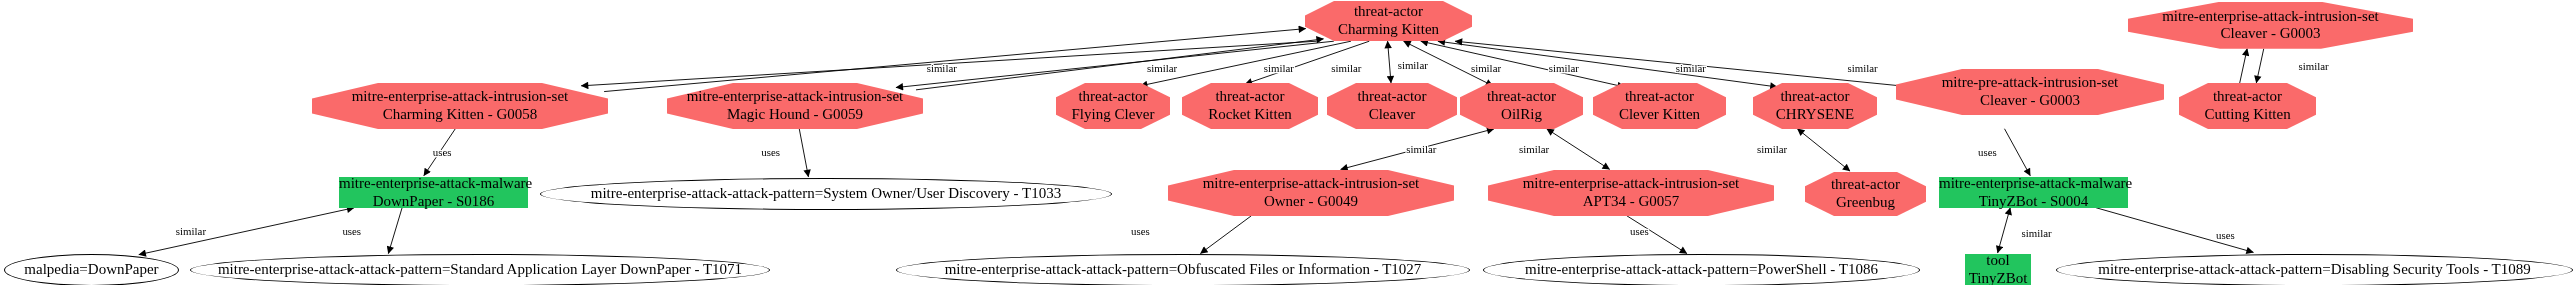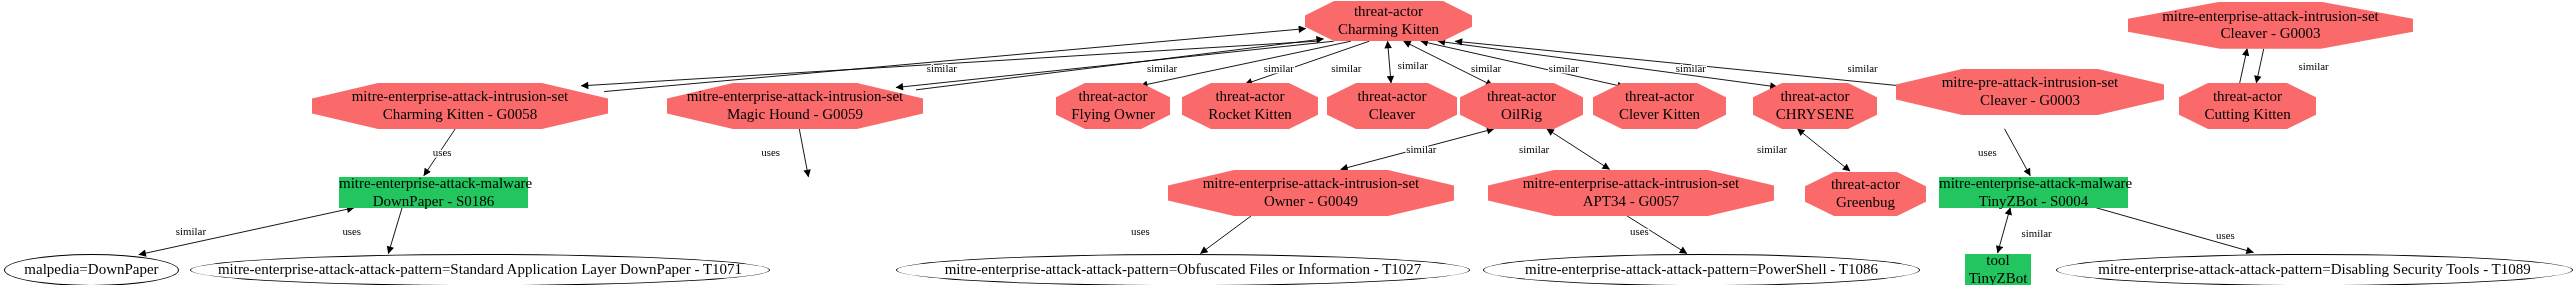--- a/index.html
+++ b/index.html
@@ -100,21 +100,21 @@
     <span>Charming Kitten - G0058</span>
   </div>
 
   <div class="node oct oct-wide" style="left:667px;top:83px;width:256px;height:46px">
     <span>mitre-enterprise-attack-intrusion-set</span>
     <span>Magic Hound - G0059</span>
   </div>
 
   <div class="node oct" style="left:1056px;top:83px;width:114px;height:46px">
     <span>threat-actor</span>
-    <span>Flying Owner</span>
+    <span>Flying Clever</span>
   </div>
 
   <div class="node oct" style="left:1182px;top:83px;width:136px;height:46px">
     <span>threat-actor</span>
     <span>Rocket Kitten</span>
   </div>
 
   <div class="node oct" style="left:1327px;top:83px;width:130px;height:46px">
     <span>threat-actor</span>
     <span>Cleaver</span>
@@ -143,20 +143,23 @@
   <div class="node oct" style="left:2179px;top:83px;width:137px;height:46px">
     <span>threat-actor</span>
     <span>Cutting Kitten</span>
   </div>
 
   <div class="node rect" style="left:339px;top:177px;width:189px;height:31px">
     <span>mitre-enterprise-attack-malware</span>
     <span>DownPaper - S0186</span>
   </div>
 
+  <div class="node ellipse" style="left:540px;top:178px;width:570px;height:30px">
+    <span>mitre-enterprise-attack-attack-pattern=System Owner/User Discovery - T1033</span>
+  </div>
 
   <div class="node oct oct-wide" style="left:1168px;top:170px;width:286px;height:46px">
     <span>mitre-enterprise-attack-intrusion-set</span>
     <span>Owner - G0049</span>
   </div>
 
   <div class="node oct oct-wide" style="left:1488px;top:170px;width:286px;height:46px">
     <span>mitre-enterprise-attack-intrusion-set</span>
     <span>APT34 - G0057</span>
   </div>

